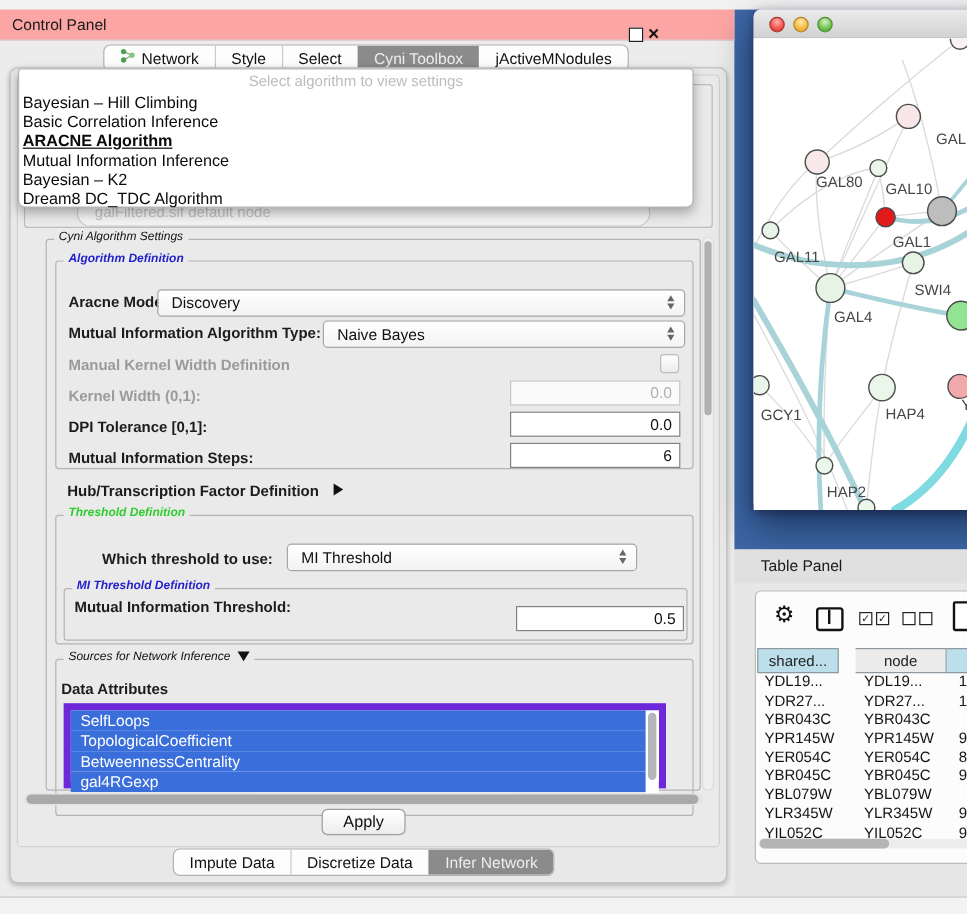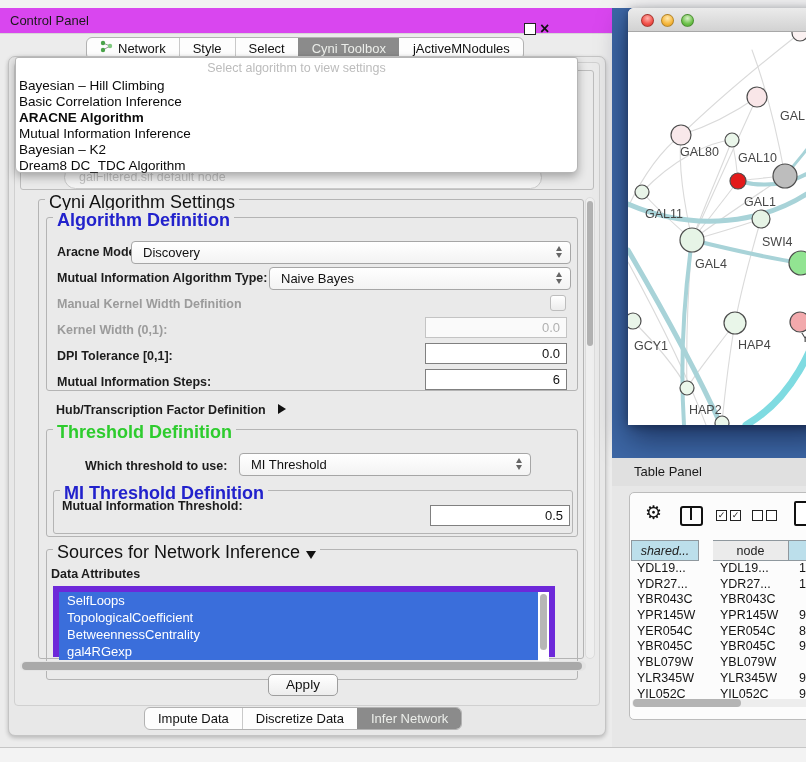--- a/index.html
+++ b/index.html
@@ -9,21 +9,21 @@
 
   
   #top-band{left:0;top:0;width:806px;height:8px;background:#f2f2f2;}
   #left-region{left:0;top:8px;width:612px;height:739px;background:#ececec;}
   #desktop{left:612px;top:8px;width:194px;height:450px;background:var(--desktop-blue);}
   #right-lower{left:612px;top:458px;width:194px;height:290px;background:#e7e7e7;}
   #footer{left:0;top:747px;width:806px;height:15px;background:#f3f3f3;border-top:1px solid #c6c6c6;box-sizing:border-box;}
   #bl-button{left:7px;top:753px;width:17px;height:12px;background:#e2e2e2;border:1px solid #a9a9a9;border-radius:2px;}
 
   
-  #cp-titlebar{left:0;top:8px;width:612px;height:26px;background:#d946ef;border-bottom:1px solid #d6d6d6;box-sizing:border-box;}
+  #cp-titlebar{left:0;top:8px;width:612px;height:26px;background:#fca5a5;border-bottom:1px solid #d6d6d6;box-sizing:border-box;}
   #cp-title{left:10px;top:0;height:26px;line-height:26px;font-size:13px;color:#1a1a1a;}
   #cp-float{left:524px;top:15px;width:10px;height:10px;border:1.5px solid #222;background:#fff;}
   #cp-close{left:540px;top:11px;font-size:16px;font-weight:bold;color:#111;line-height:20px;}
 
   
   .tabbar{display:flex;height:23px;background:#fdfdfd;border:1px solid #b2b2b2;border-radius:6px;box-sizing:border-box;overflow:hidden;}
   #topTabs{left:86px;top:37px;}
   #botTabs{left:144px;top:707px;}
   .tab{padding:0 13px;font-size:13px;line-height:21px;color:#111;display:flex;align-items:center;gap:5px;white-space:nowrap;border-left:1px solid #c9c9c9;}
   .tab:first-child{border-left:none;align-items:center;}
@@ -35,25 +35,25 @@
   #panelB{left:14px;top:62px;width:586px;height:644px;background:#eaeaea;border:1px solid #d0d0d0;border-radius:4px;box-sizing:border-box;}
   #hidden-group{left:20px;top:70px;width:574px;height:120px;border:1px solid #bdbdbd;border-radius:3px;box-sizing:border-box;}
   #hidden-combo{left:64px;top:166px;width:478px;height:23px;border:1px solid #c9c9c9;border-radius:12px;background:#f3f3f3;box-sizing:border-box;}
   #hidden-combo span{display:block;padding-left:14px;line-height:21px;font-size:12.5px;color:#999;opacity:0.55;}
 
   
   #overlay{left:15px;top:57px;width:563px;height:116px;background:#fff;border:1px solid #b5b5b5;border-radius:3px 3px 6px 6px;box-shadow:0 4px 10px rgba(0,0,0,0.3);z-index:6;box-sizing:border-box;}
   #overlay .ph{position:absolute;top:2px;left:0;right:0;text-align:center;font-size:12.5px;color:#bcbcbc;height:17px;line-height:17px;}
   #optList{position:absolute;top:20px;left:0;right:0;}
   .opt{height:16px;line-height:16px;padding-left:3px;font-size:13.5px;color:#0a0a0a;white-space:nowrap;}
-  .opt.b{font-weight:bold;}
+  .opt.b{font-weight:bold;text-decoration:underline;}
 
   
   .grp{position:absolute;border:1px solid #b4b4b4;border-radius:3px;box-sizing:border-box;}
-  .grp-title{position:absolute;top:-8px;left:6px;background:#eaeaea;padding:0 4px;font-size:18px;color:#111;white-space:nowrap;}
+  .grp-title{position:absolute;top:-8px;left:6px;background:#eaeaea;padding:0 4px;font-size:10px;color:#111;white-space:nowrap;font-style:italic;}
   .t-blue{color:var(--group-title-blue);font-weight:bold;}
   .t-green{color:var(--group-title-green);font-weight:bold;}
 
   #grp-settings{left:38px;top:199px;width:546px;height:460px;}
   #grp-algdef{left:46px;top:217px;width:532px;height:174px;}
   #grp-threshold{left:46px;top:429px;width:532px;height:108px;}
   #grp-mithresh{left:6px;top:60px;width:520px;height:44px;}
   #grp-sources{left:46px;top:549px;width:532px;height:131px;}
 
   .lbl{position:absolute;font-size:12.5px;font-weight:bold;color:#1c1c1c;white-space:nowrap;}
@@ -102,21 +102,21 @@
   #tp-panel{left:629px;top:492px;width:190px;height:228px;background:#fcfcfc;border:1px solid #bcbcbc;border-radius:5px;box-sizing:border-box;}
   .tico{position:absolute;color:#111;}
   #ico-gear{left:15px;top:10px;font-size:19px;line-height:19px;}
   #ico-split{left:50px;top:13px;width:19px;height:16px;border:2px solid #111;border-radius:3px;}
   #ico-split div{position:absolute;left:7.5px;top:0;width:2px;height:12px;background:#111;}
   .chkico{position:absolute;width:9px;height:9px;border:1.5px solid #222;font-size:9px;line-height:9px;text-align:center;color:#222;background:#fff;}
   #ico-page{left:164px;top:8px;width:16px;height:21px;border:2px solid #111;border-radius:2px;background:#fff;}
 
   .th{position:absolute;top:47px;height:21px;line-height:20px;text-align:center;font-size:12.5px;color:#222;border:1px solid #8f989e;border-left:none;box-sizing:border-box;background:#ebebeb;}
   .th.blue{background:var(--header-blue);}
-  #th1{left:1px;width:68px;border-left:1px solid #8f989e;font-style:italic;}
+  #th1{left:1px;width:68px;border-left:1px solid #8f989e;}
   #th2{left:83px;width:76px;}
   #th3{left:159px;width:30px;}
   #tblRows{position:absolute;left:1px;top:68px;width:188px;height:139px;overflow:hidden;}
   .row{display:flex;height:15.7px;line-height:15.7px;font-size:12.5px;color:#141414;}
   .td1{width:82px;padding-left:6px;box-sizing:border-box;overflow:hidden;white-space:nowrap;}
   .td2{width:76px;padding-left:7px;box-sizing:border-box;overflow:hidden;white-space:nowrap;}
   .td3{padding-left:10px;white-space:nowrap;}
   #tbl-hsb{position:absolute;left:2px;top:206px;width:184px;height:8px;background:#ededed;border-radius:4px;}
   #tbl-hsb .thumb{position:absolute;left:1px;top:0;width:108px;height:8px;background:#b4b4b4;border-radius:4px;}
 </style>

